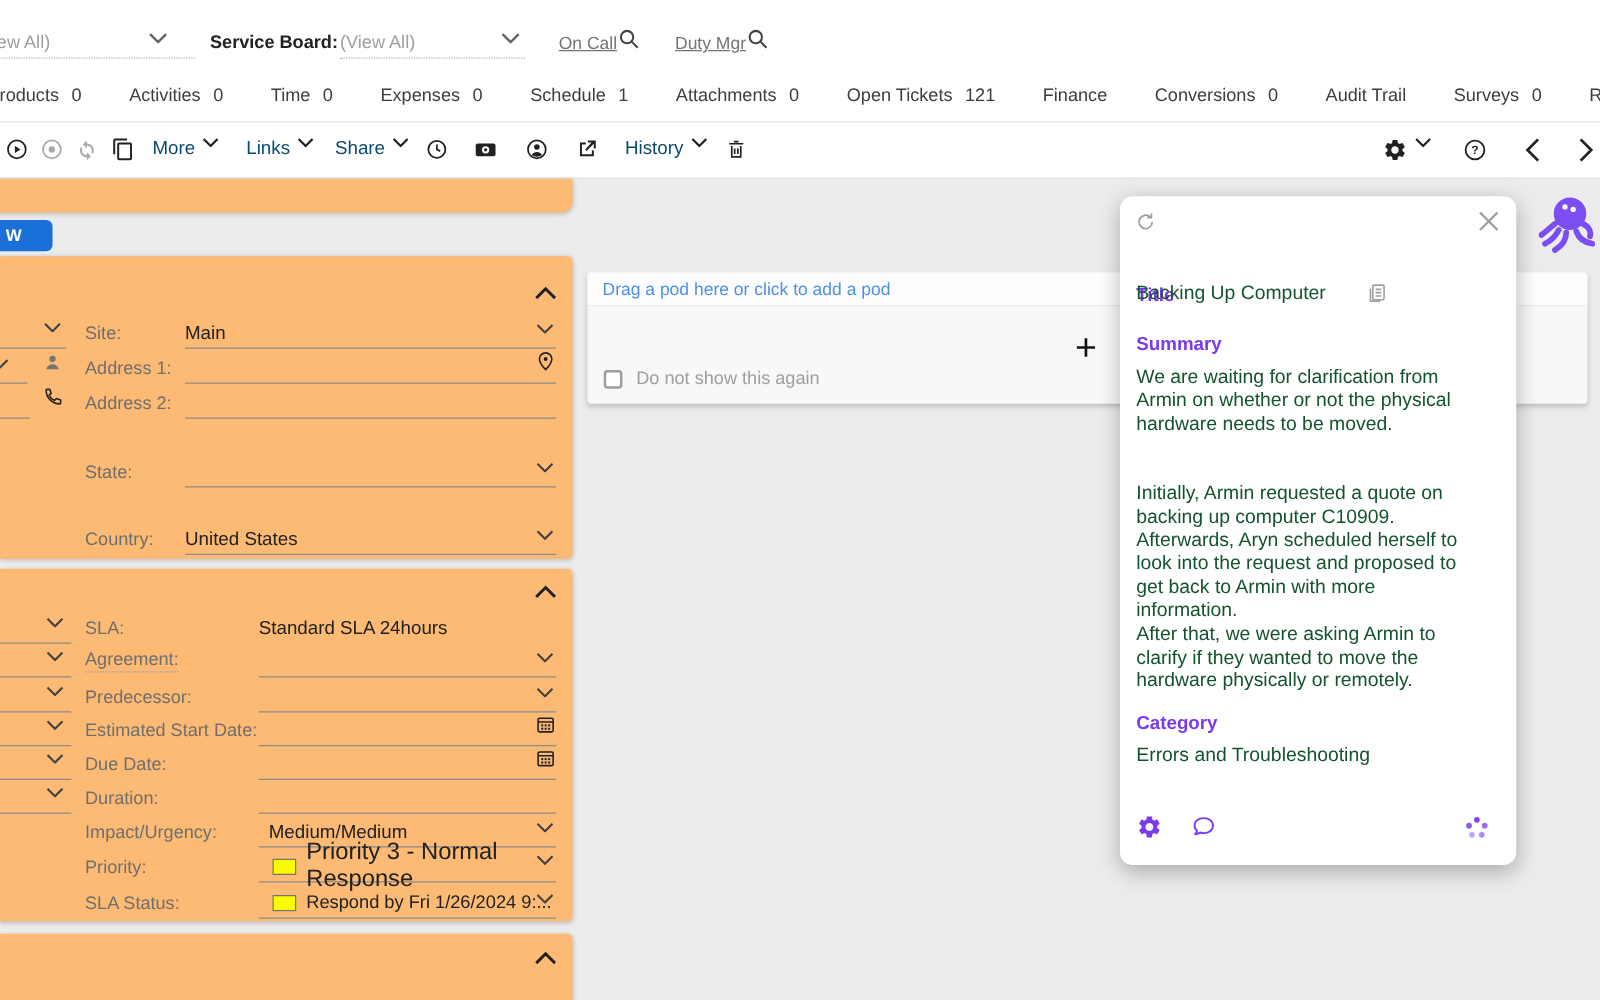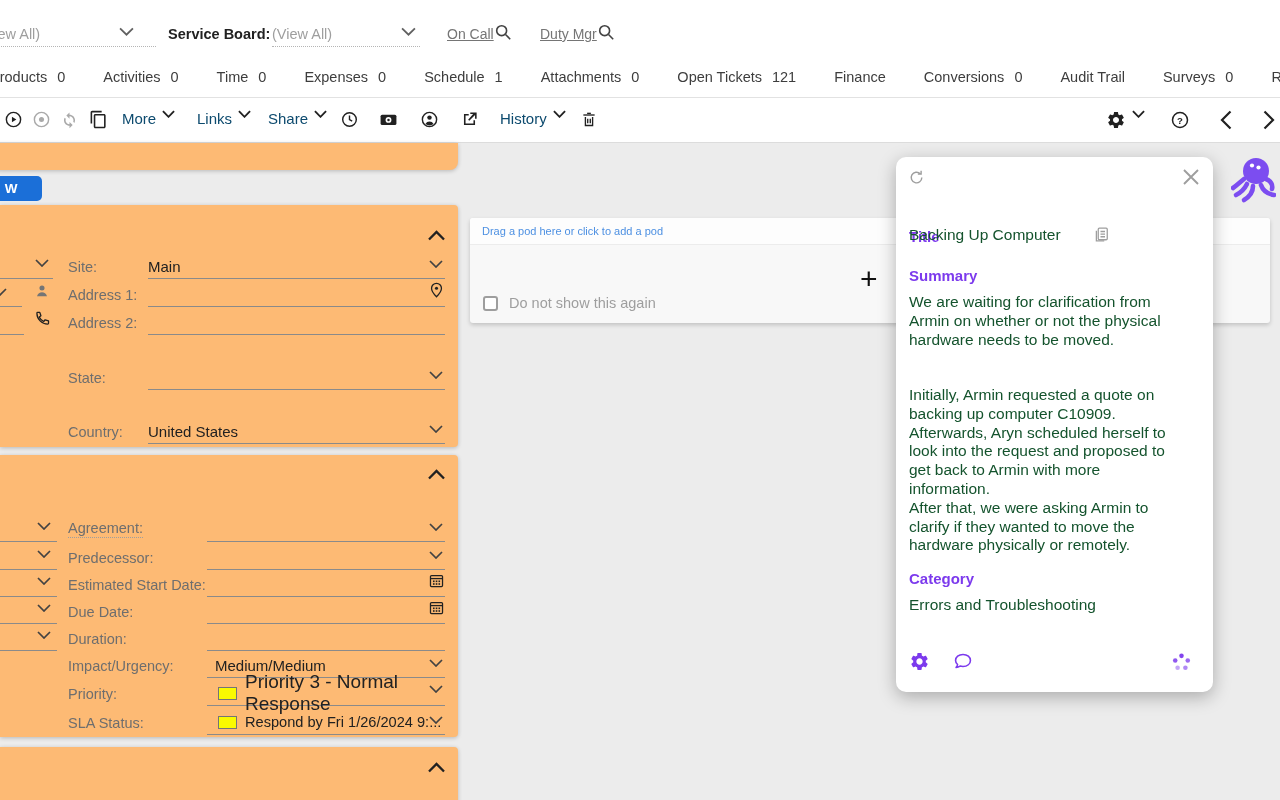--- a/index.html
+++ b/index.html
@@ -48,21 +48,21 @@
   .stub .chev { position:absolute; right:4px; bottom:7px; }
   .lico { position:absolute; left:34px; bottom:4px; }
   .collapse { position:absolute; right:12px; cursor:pointer; }
   .swatch { width:19px; height:13px; background:#fafa00; border:1px solid #757575; margin:0 8px 0 11px; flex:none; }
   .dotted-label { border-bottom:1px dotted #9e9e9e; padding-bottom:1px; }
 
   
   .pod { position:absolute; left:470px; top:75px; width:800px; height:105px; border-radius:3px;
     background:#f8f8f8; box-shadow:0 2px 4px rgba(0,0,0,.18); }
   .pod-head { height:27px; background:#fdfdfd; border-bottom:1px solid #ececec; border-radius:3px 3px 0 0;
-    display:flex; align-items:center; padding-left:12px; font-size:11px; color:#4d90e2; }
+    display:flex; align-items:center; padding-left:12px; font-size:14px; color:#4d90e2; }
   .pod-plus { position:absolute; left:390px; top:44px; font-size:30px; font-weight:300; color:#111; cursor:pointer; }
   .pod-check { position:absolute; left:13px; top:77px; display:flex; align-items:center; gap:11px;
     font-size:14.5px; color:#9e9e9e; }
   .cbox { width:15px; height:15px; border:2px solid #9e9e9e; border-radius:3px; background:#fff; cursor:pointer; }
 
   
   .popup { position:absolute; left:896px; top:14px; width:317px; height:535px; background:#fff;
     border-radius:10px; box-shadow:0 5px 18px rgba(0,0,0,.28); z-index:5; }
   .p-head { font-size:15px; font-weight:bold; color:#7c3aed; position:absolute; left:13px; }
   .p-text { position:absolute; left:13px; font-size:15.5px; color:#14532d; line-height:18.8px; width:274px;
@@ -353,20 +353,31 @@
         </div>
     </div>
   </div>
 
   <div class="card" style="left:0; top:312px; width:458px; height:282px; border-radius:0 4px 4px 0;">
     <span class="collapse" style="top:11px;">
       <svg width="19" height="11" viewBox="0 0 19 11" fill="none" stroke="#212121" stroke-width="2.3">
           <path d="M2 9.5L9.5 2l7.5 7.5"></path>
         </svg></span>
 
+    <div class="frow" style="top:34px;">
+      <div class="stub" style="width:57px;">
+        <span class="chev" style="right:6px;"><svg width="14" height="8" viewBox="0 0 14 8" fill="none" stroke="#424242" stroke-width="1.7">
+              <path d="M1 1l6 6 6-6"></path>
+            </svg></span>
+        </div>
+      <span class="flabel">SLA:</span>
+      <div class="field c2 nofield">
+        <span>Standard SLA 24hours</span>
+        </div>
+    </div>
 
     <div class="frow" style="top:61px;">
       <div class="stub" style="width:57px;">
         <span class="chev" style="right:6px;"><svg width="14" height="8" viewBox="0 0 14 8" fill="none" stroke="#424242" stroke-width="1.7">
               <path d="M1 1l6 6 6-6"></path>
             </svg></span>
         </div>
       <span class="flabel dotted-label">Agreement:</span>
       <div class="field c2">
         <span></span>

